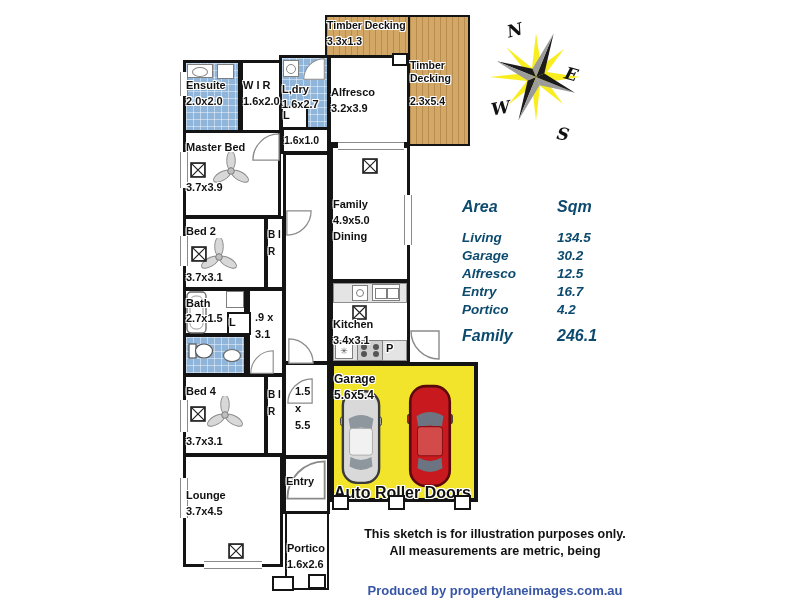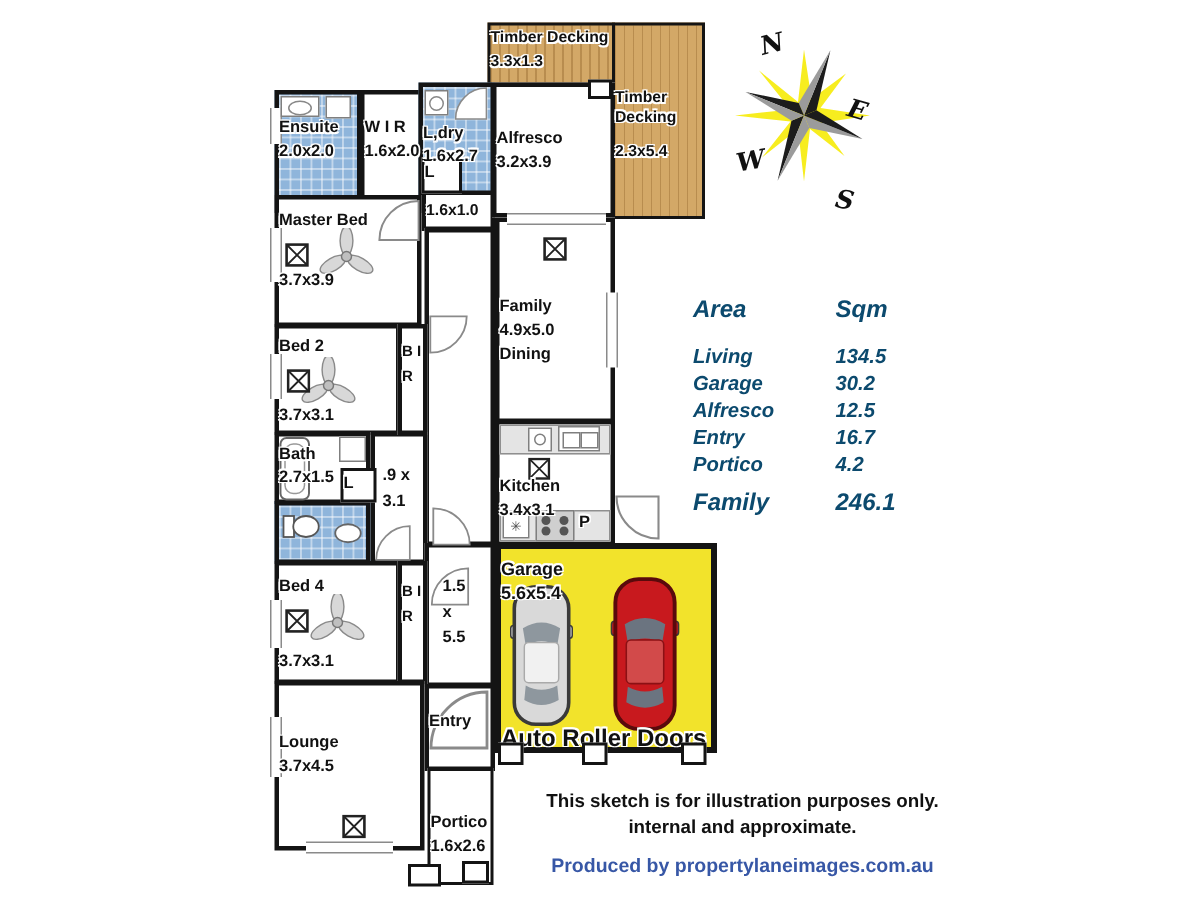--- a/index.html
+++ b/index.html
@@ -44,21 +44,21 @@
   #area-table{position:absolute;left:462px;top:198px;width:175px;color:#0c4a6e;font-style:italic;}
   .tr{display:flex;font-weight:bold;}
   .tr .c1{width:95px;}
   .tr .c2{width:80px;}
   .thead{font-size:16px;margin-bottom:14px;}
   .tbody .tr{font-size:13.5px;margin-bottom:3px;}
   .ttotal{font-size:16px;margin-top:10px;}
   
   #footer{position:absolute;left:318px;top:526px;width:354px;text-align:center;color:#111;}
   #footer .fline{font-weight:bold;font-size:12.5px;line-height:1.32;}
-  #footer .credit{font-weight:bold;font-size:13px;margin-top:10px;color:#3757a6;}
+  #footer .credit{font-weight:bold;font-size:13px;margin-top:24px;color:#3757a6;}
   
   #compass{position:absolute;left:483px;top:14px;width:112px;height:132px;}
   .cletter{position:absolute;font-family:"DejaVu Serif", serif;font-style:italic;font-weight:bold;font-size:17px;color:#111;z-index:3;}
   
   .car{position:absolute;z-index:4;}
 </style>
 </head>
 <body>
 
 <div class="room" style="left:281px;top:127px;width:49px;height:27px;">
@@ -357,15 +357,15 @@
     </div>
   </div>
   <div class="tr ttotal">
     <div class="c1">Family</div>
     <div class="c2">246.1</div>
   </div>
 </div>
 
 <div id="footer">
   <div class="fline">This sketch is for illustration purposes only.</div>
-  <div class="fline">internal and approximate.</div>
+  <div class="fline">All measurements are metric, being</div>
   <div class="credit">Produced by propertylaneimages.com.au</div>
 </div>
 
 </body></html>

